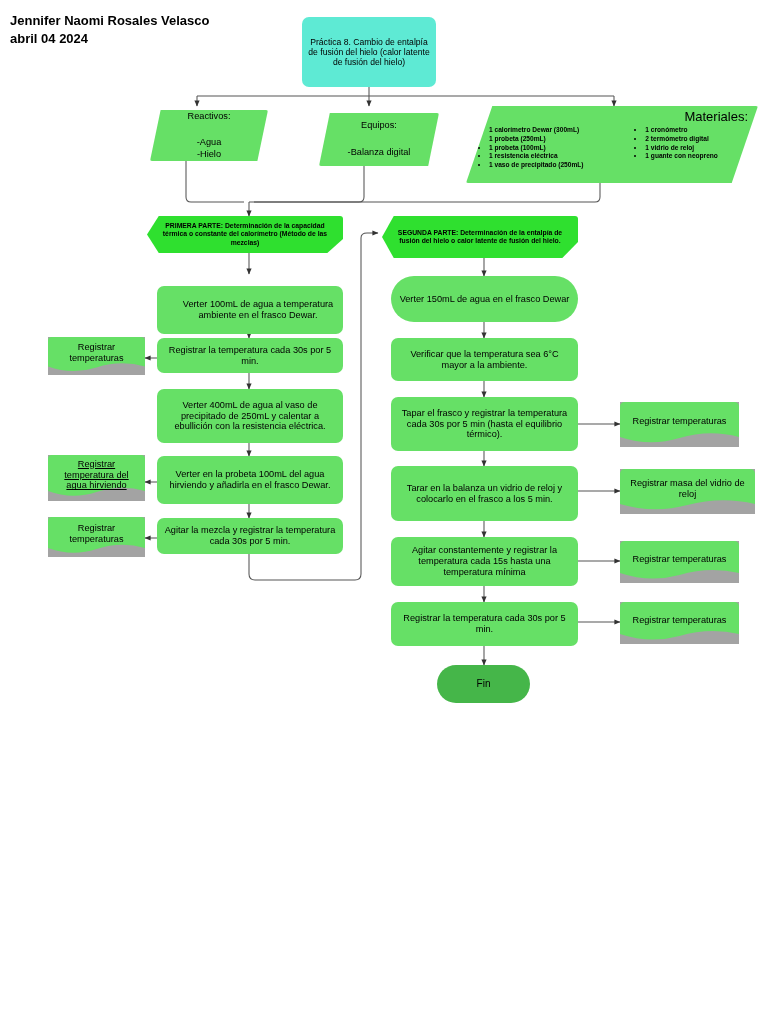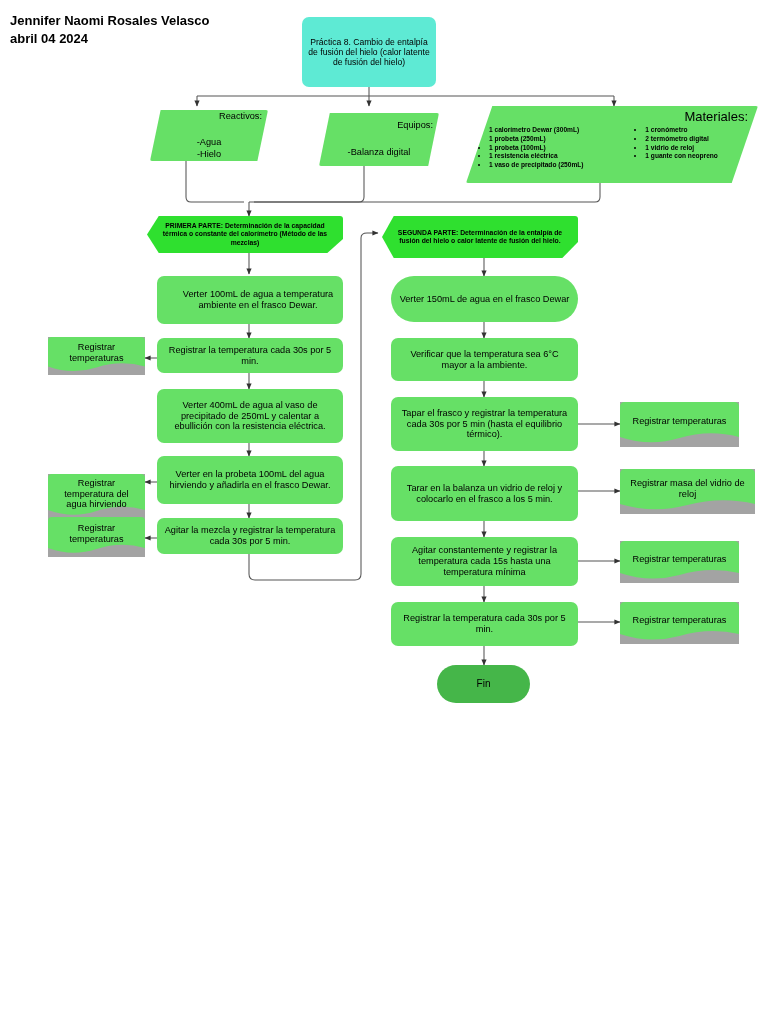--- a/index.html
+++ b/index.html
@@ -110,21 +110,21 @@
     padding-left: 9px;
     font-size: 6.6px;
     font-weight: bold;
     line-height: 1.32;
     list-style: disc;
   }
   .mat-cols ul li { margin: 0; }
   .col-a { flex: 0 0 52%; }
   .col-b { flex: 1; }
 
-  .para-title { font-size: 9.2px; margin-bottom: 5px; text-align: right; }
+  .para-title { font-size: 9.2px; margin-bottom: 5px; }
   .para-body  { font-size: 9.2px; line-height: 1.25; }
 
   
   #credit {
     position: absolute;
     left: 10px;
     top: 12px;
     z-index: 3;
     font-size: 13px;
     font-weight: bold;
@@ -226,21 +226,21 @@
   </div>
 
   <div class="node hexnode" style="left:147px; top:216px; width:196px; height:37px;">
     <span class="txt">PRIMERA PARTE: Determinación de la capacidad térmica o constante del calorímetro (Método de las mezclas)</span>
   </div>
 
   <div class="node hexnode" style="left:382px; top:216px; width:196px; height:42px;">
     <span class="txt">SEGUNDA PARTE: Determinación de la entalpía de fusión del hielo o calor latente de fusión del hielo.</span>
   </div>
 
-  <div class="node proc" style="left:157px; top:276px; width:186px; height:48px;padding-left:16px;">
+  <div class="node proc" style="left:157px; top:286px; width:186px; height:48px;padding-left:16px;">
     <span class="txt">Verter 100mL de agua a temperatura ambiente en el frasco Dewar.</span>
   </div>
   <div class="node proc" style="left:157px; top:338px; width:186px; height:35px;">
     <span class="txt">Registrar la temperatura cada 30s por 5 min.</span>
   </div>
   <div class="node proc" style="left:157px; top:389px; width:186px; height:54px;">
     <span class="txt">Verter 400mL de agua al vaso de precipitado de 250mL y calentar a ebullición con la resistencia eléctrica.</span>
   </div>
   <div class="node proc" style="left:157px; top:456px; width:186px; height:48px;">
     <span class="txt">Verter en la probeta 100mL del agua hirviendo y añadirla en el frasco Dewar.</span>
@@ -249,21 +249,21 @@
     <span class="txt">Agitar la mezcla y registrar la temperatura cada 30s por 5 min.</span>
   </div>
 
   <div class="node doc" style="left:48px; top:337px; width:97px; height:38px;">
     <svg class="docbg" viewBox="0 0 100 40" preserveAspectRatio="none">
       <path d="M4,0 H96 Q100,0 100,4 V31 Q75,24 50,32 Q25,40 0,31 V4 Q0,0 4,0 Z" fill="#66E066"></path>
     </svg>
     <span class="txt" style="margin-bottom:6px;">Registrar temperaturas</span>
   </div>
 
-  <div class="node doc" style="left:48px; top:474px; width:97px; height:46px;">
+  <div class="node doc" style="left:48px; top:455px; width:97px; height:46px;text-decoration:underline;">
     <svg class="docbg" viewBox="0 0 100 46" preserveAspectRatio="none">
       <path d="M4,0 H96 Q100,0 100,4 V36 Q75,29 50,37 Q25,45 0,36 V4 Q0,0 4,0 Z" fill="#66E066"></path>
     </svg>
     <span class="txt" style="margin-bottom:6px;">Registrar temperatura del agua hirviendo</span>
   </div>
 
   <div class="node doc" style="left:48px; top:517px; width:97px; height:40px;">
     <svg class="docbg" viewBox="0 0 100 40" preserveAspectRatio="none">
       <path d="M4,0 H96 Q100,0 100,4 V31 Q75,24 50,32 Q25,40 0,31 V4 Q0,0 4,0 Z" fill="#66E066"></path>
     </svg>

